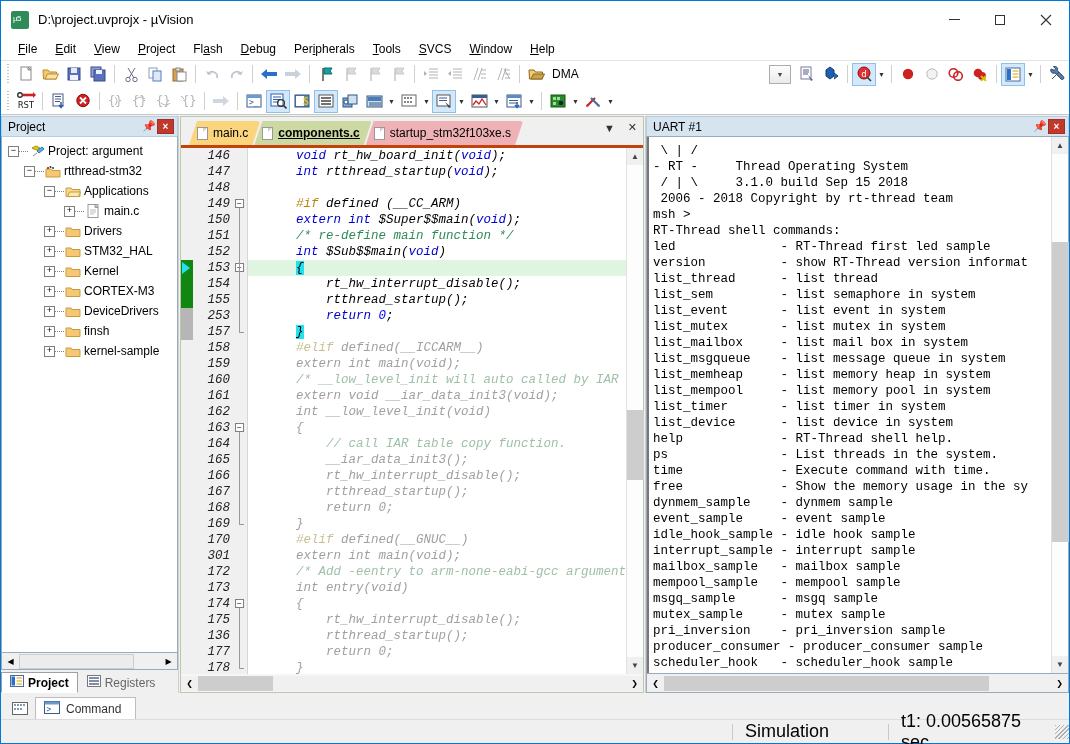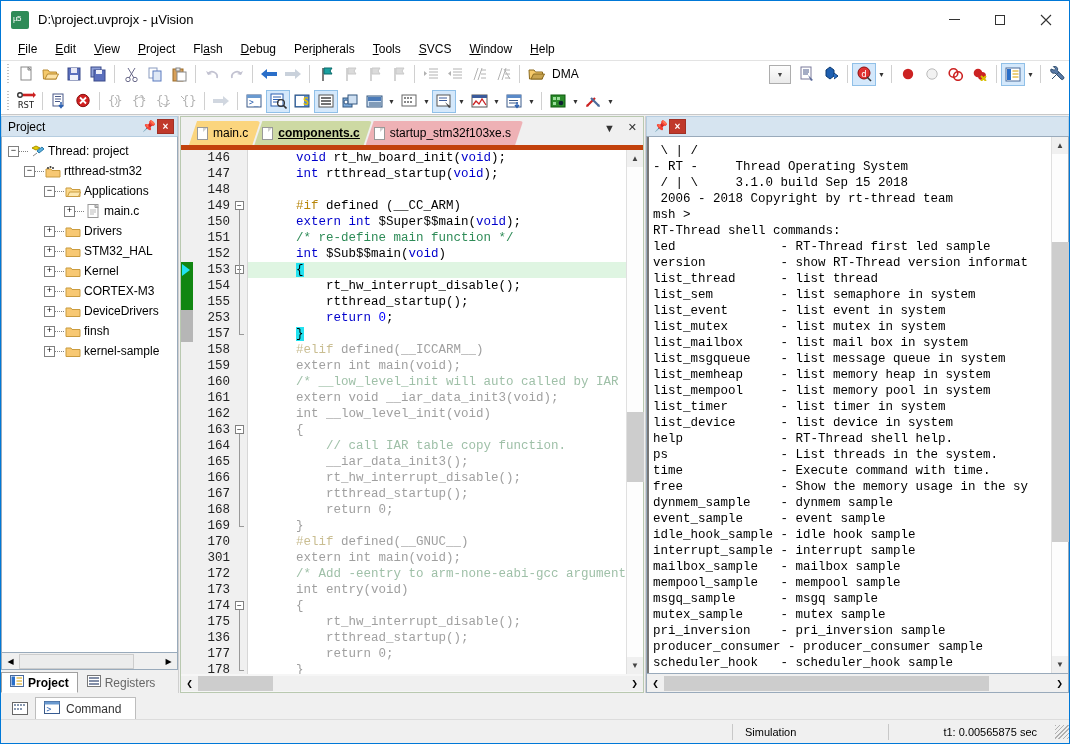--- a/index.html
+++ b/index.html
@@ -139,21 +139,21 @@
   .etab .ficon { width:11px;height:13px;background:#fff;border:1px solid #999;position:relative; flex:0 0 11px;}
   .etab .ficon:after{content:"";position:absolute;right:0;top:0;border-left:4px solid #d0d0d0;border-bottom:4px solid #fff;}
   .etab.t1 { background:#fbd57e; }
   .etab.t2 { background:#cdd9a3;text-decoration:underline; }
   .etab.t3 { background:#eeb1b5; }
   .etab.sel .tlbl { font-weight:bold; text-decoration:underline; }
   .edit-tab-ctrls { position:absolute; right:4px; top:4px; display:flex; align-items:center; gap:9px; }
   .etc { font-size:11px; color:#333; padding:0 2px; }
 
   .codearea { flex:1 1 auto; display:flex; min-height:0; background:#a3a3a3;
-      border-top:5px solid #c2410c; }
+      border-top:3px solid #c2410c;font-style:italic; }
   .bkmark-col { width:12px; flex:0 0 12px; background:#f0f0f0; position:relative; }
   .exec-green { position:absolute; left:0; width:12px; background:#118611; }
   .exec-gray { position:absolute; left:0; width:12px; background:#b6b6b6; }
   .exec-arrow { position:absolute; left:1px; width:0;height:0;
      border-left:8px solid #22e2f0; border-top:6px solid transparent; border-bottom:6px solid transparent; }
   .gutter { width:40px; flex:0 0 40px; background:#f0f0f0; text-align:right;
      font-family:"Liberation Mono", monospace; font-size:12.5px; color:#222; padding-right:3px; }
   .foldcol { width:14px; flex:0 0 14px; background:#f0f0f0; position:relative; }
   .codecol { flex:1 1 auto; background:#fff; position:relative; overflow:hidden;
      font-family:"Liberation Mono", monospace; font-size:12.5px; white-space:pre;
@@ -194,21 +194,21 @@
   .uart-hscroll { height:19px; flex:0 0 19px; background:#f0f0f0; display:flex; align-items:center;
      border:1px solid #9ab; border-top:none; }
 
   
   .bottombar { height:26px; flex:0 0 26px; display:flex; align-items:flex-end; background:#f0f0f0;
      padding-left:4px; gap:0; }
   .cmdtab { height:22px; padding:0 14px 0 8px; display:flex; align-items:center; gap:6px;
      font-size:12px; color:#333; background:#fff; border:1px solid #bdbdbd; border-bottom:none; }
   .cmdtab.plain { background:#f0f0f0; border:1px solid transparent; }
   .statusbar { height:24px; flex:0 0 24px; background:#f0f0f0; display:flex; align-items:center;
-     border-top:1px solid #dcdcdc; font-size:11px; color:#000; }
+     border-top:1px solid #dcdcdc; font-size:18px; color:#000; }
   .sb-cell { padding:0 12px; height:24px; display:flex; align-items:center; }
   .sb-sep { width:1px; height:16px; background:#c8c8c8; }
   .sb-grip { width:14px;height:14px;margin-left:6px;
      background-image: repeating-linear-gradient(135deg,#b0b0b0 0 1px, transparent 1px 3px); }
 </style>
 </head>
 <body>
 
 <div id="app">
 
@@ -664,21 +664,21 @@
         <div class="tnode" style="padding-left:6px">
           <span class="texp">−</span>
           <span class="tdash"></span>
           <span class="ticon">
             <svg width="15" height="13">
                 <path d="M2 3 l4-2 l4 2 l-4 2 z" fill="#e8d000" stroke="#a89000"></path>
                 <path d="M7 6 l5-4 l2 2 l-5 4 z" fill="#5ab0e0" stroke="#2a7aa8"></path>
                 <path d="M3 11 l4-3" stroke="#888"></path>
               </svg>
             </span>
-          <span class="tlabel">Thread: project</span>
+          <span class="tlabel">Project: argument</span>
         </div>
 
         <div class="tnode" style="padding-left:22px">
           <span class="texp">−</span>
           <span class="tdash"></span>
           <span class="ticon">
             <svg width="16" height="13">
                 <path d="M1 4 h5 l1 1.5 h8 v6.5 h-14 z" fill="#f7c873" stroke="#c99b3f"></path>
                 <g fill="#333">
                   <circle cx="3" cy="3" r="1"></circle>
@@ -908,20 +908,21 @@
         <div class="hs-arrow">❮</div>
         <div class="hs-track">
             <div class="hs-thumb" style="width:75px;background:#cdcdcd;border:none;"></div>
           </div>
         <div class="hs-arrow" style="margin-left:auto">❯</div>
       </div>
     </div>
 
     <div class="uartpanel">
       <div class="panel-caption">
+        <span class="cap-title">UART #1</span>
         <span class="pin-btn">📌</span>
         <span class="close-btn-red">×</span>
       </div>
       <div class="uart-body">
         <div class="uart-text" id="uarttext"><div class="uart-line"> \ | /</div><div class="uart-line">- RT -     Thread Operating System</div><div class="uart-line"> / | \     3.1.0 build Sep 15 2018</div><div class="uart-line"> 2006 - 2018 Copyright by rt-thread team</div><div class="uart-line">msh &gt;</div><div class="uart-line">RT-Thread shell commands:</div><div class="uart-line">led              - RT-Thread first led sample</div><div class="uart-line">version          - show RT-Thread version informat</div><div class="uart-line">list_thread      - list thread</div><div class="uart-line">list_sem         - list semaphore in system</div><div class="uart-line">list_event       - list event in system</div><div class="uart-line">list_mutex       - list mutex in system</div><div class="uart-line">list_mailbox     - list mail box in system</div><div class="uart-line">list_msgqueue    - list message queue in system</div><div class="uart-line">list_memheap     - list memory heap in system</div><div class="uart-line">list_mempool     - list memory pool in system</div><div class="uart-line">list_timer       - list timer in system</div><div class="uart-line">list_device      - list device in system</div><div class="uart-line">help             - RT-Thread shell help.</div><div class="uart-line">ps               - List threads in the system.</div><div class="uart-line">time             - Execute command with time.</div><div class="uart-line">free             - Show the memory usage in the sy</div><div class="uart-line">dynmem_sample    - dynmem sample</div><div class="uart-line">event_sample     - event sample</div><div class="uart-line">idle_hook_sample - idle hook sample</div><div class="uart-line">interrupt_sample - interrupt sample</div><div class="uart-line">mailbox_sample   - mailbox sample</div><div class="uart-line">mempool_sample   - mempool sample</div><div class="uart-line">msgq_sample      - msgq sample</div><div class="uart-line">mutex_sample     - mutex sample</div><div class="uart-line">pri_inversion    - pri_inversion sample</div><div class="uart-line">producer_consumer - producer_consumer sample</div><div class="uart-line">scheduler_hook   - scheduler_hook sample</div></div>
         <div class="vscroll">
           <div class="vs-arrow">▲</div>
           <div class="vs-track">
             <div class="vs-thumb" style="top:88px;height:300px;"></div>
           </div>

